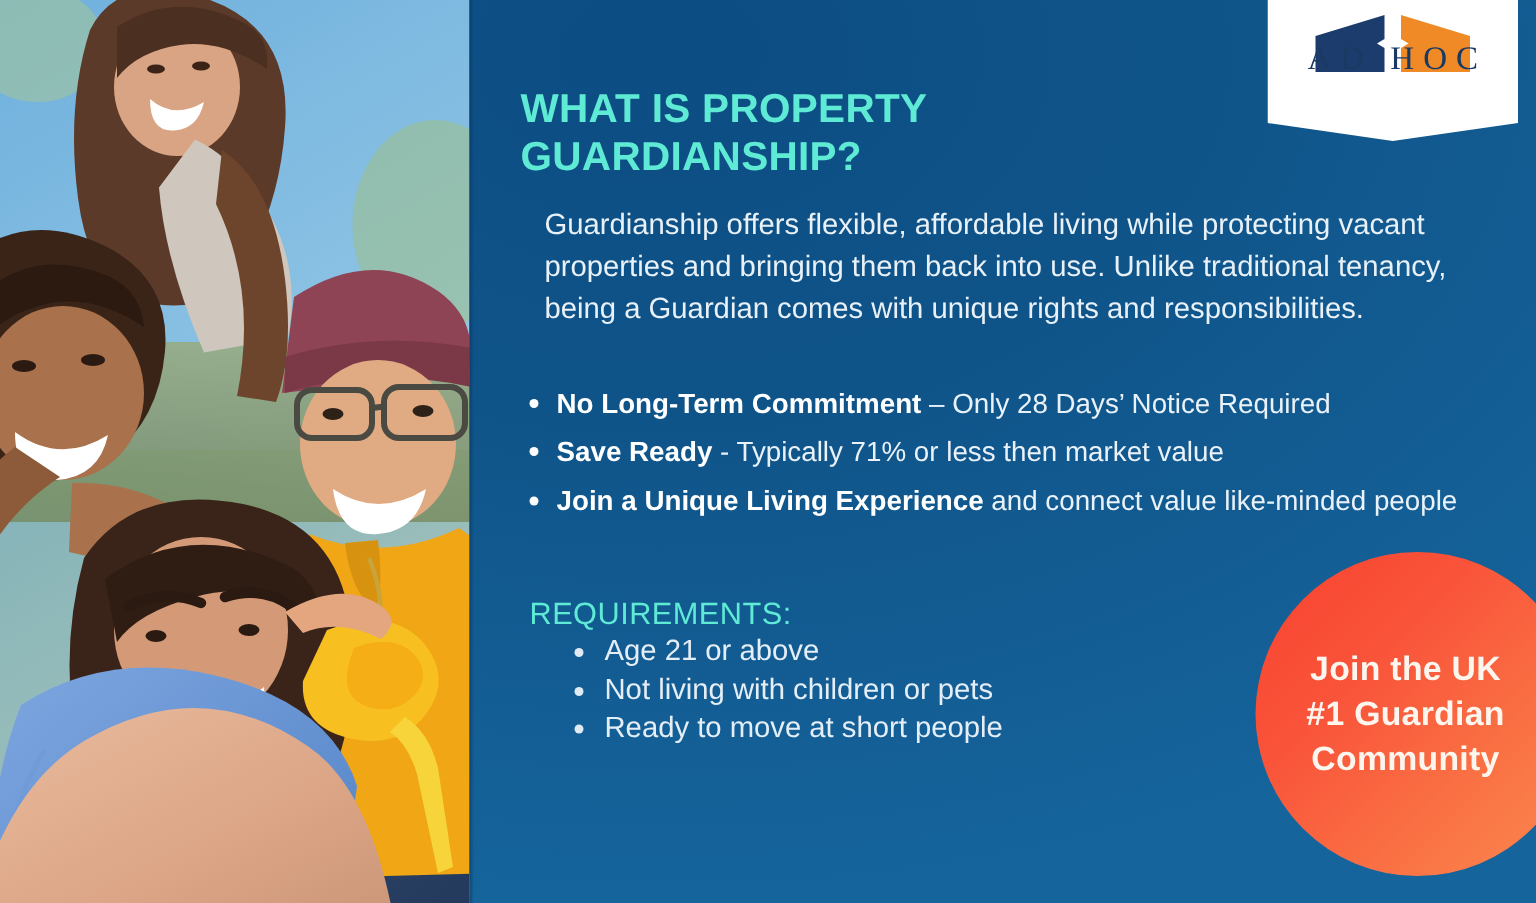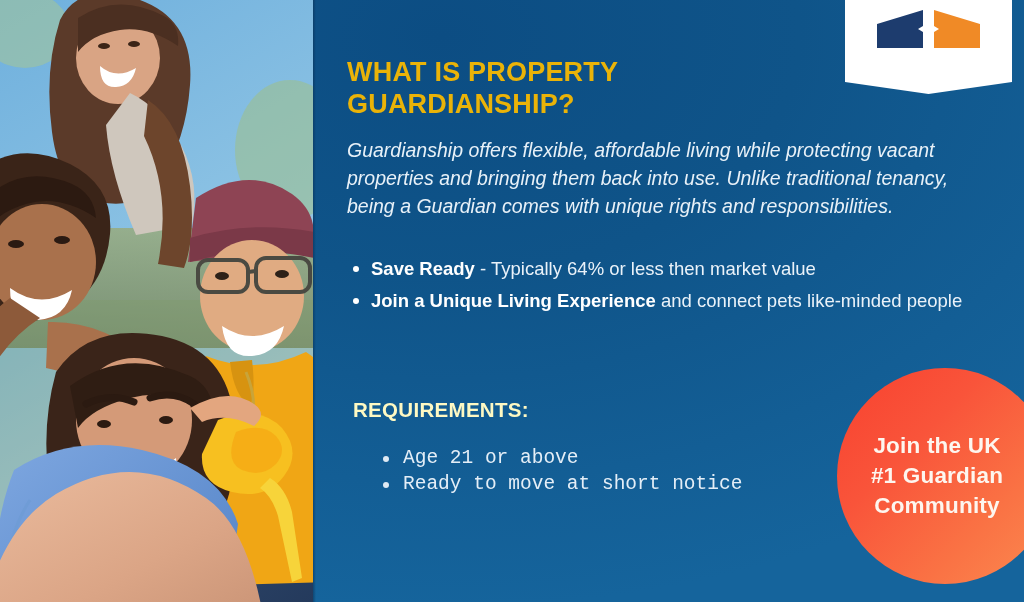--- a/index.html
+++ b/index.html
@@ -75,32 +75,31 @@
 
   .headline {
     position: absolute;
     left: 0; top: 57px;
     width: 420px;
     margin: 0;
     font-size: 27px;
     line-height: 1.17;
     font-weight: bold;
     letter-spacing: .2px;
-    color: #eab308;
+    color: #5eead4;
   }
 
   .intro {
     position: absolute;
-    left: 0; top: 137px;
+    left: 16px; top: 137px;
     width: 608px;
     margin: 0;
     font-size: 19.5px;
     line-height: 1.43;
     color: #e8f1f8;
-    font-style: italic;
   }
 
   .benefits {
     position: absolute;
     left: 2px; top: 256px;
     width: 640px;
     margin: 0;
     padding: 0;
     list-style: none;
   }
@@ -123,33 +122,32 @@
   .benefits b {
     color: #ffffff;
     font-weight: bold;
   }
 
   .req-title {
     position: absolute;
     left: 6px; top: 398px;
     margin: 0;
     font-size: 20.5px;
-    font-weight: bold;
+    font-weight: normal;
     letter-spacing: .3px;
-    color: #fef9c3;
+    color: #5eead4;
   }
 
   .req-list {
     position: absolute;
-    left: 28px; top: 446px;
+    left: 28px; top: 422px;
     width: 470px;
     margin: 0;
     padding: 0;
     list-style: none;
-    font-family: Liberation Mono, monospace;
   }
   .req-list li {
     position: relative;
     padding-left: 28px;
     font-size: 19.5px;
     line-height: 25.6px;
     color: #e4eef7;
   }
   .req-list li::before {
     content: "";
@@ -292,38 +290,41 @@
   <div class="panel-edge"></div>
 
   <div class="logo-badge">
     <svg viewBox="0 0 167 98" xmlns="http://www.w3.org/2000/svg" aria-hidden="true">
       <path d="M0 0 H167 V86 L83.5 98 L0 86 Z" fill="#ffffff"></path>
       <g>
         <path d="M32 28 L78 14 L78 30 L73 33 L78 36 L78 52 L32 52 Z" fill="#1d3c6e"></path>
         <path d="M135 28 L89 14 L89 30 L94 33 L89 36 L89 52 L135 52 Z" fill="#f08a26"></path>
       </g>
     </svg>
+    <div class="logo-wordmark">AD HOC</div>
   </div>
 
   <div class="content">
 
     <h1 class="headline">WHAT IS PROPERTY GUARDIANSHIP?</h1>
 
     <p class="intro">Guardianship offers flexible, affordable living while protecting vacant properties and bringing them back into use. Unlike traditional tenancy, being a Guardian comes with unique rights and responsibilities.</p>
 
     <ul class="benefits">
-      <li><b>Save Ready</b><span> - Typically 64% or less then market value</span></li>
-      <li><b>Join a Unique Living Experience</b><span> and connect pets like-minded people</span></li>
+      <li><b>No Long-Term Commitment</b><span> – Only 28 Days’ Notice Required</span></li>
+      <li><b>Save Ready</b><span> - Typically 71% or less then market value</span></li>
+      <li><b>Join a Unique Living Experience</b><span> and connect value like-minded people</span></li>
     </ul>
 
     <h2 class="req-title">REQUIREMENTS:</h2>
 
     <ul class="req-list">
       <li>Age 21 or above</li>
-      <li>Ready to move at short notice</li>
+      <li>Not living with children or pets</li>
+      <li>Ready to move at short people</li>
     </ul>
   </div>
 
   <div class="cta-circle">
     <div class="cta-text">
       <div>Join the UK</div>
       <div>#1 Guardian</div>
       <div>Community</div>
     </div>
   </div>

